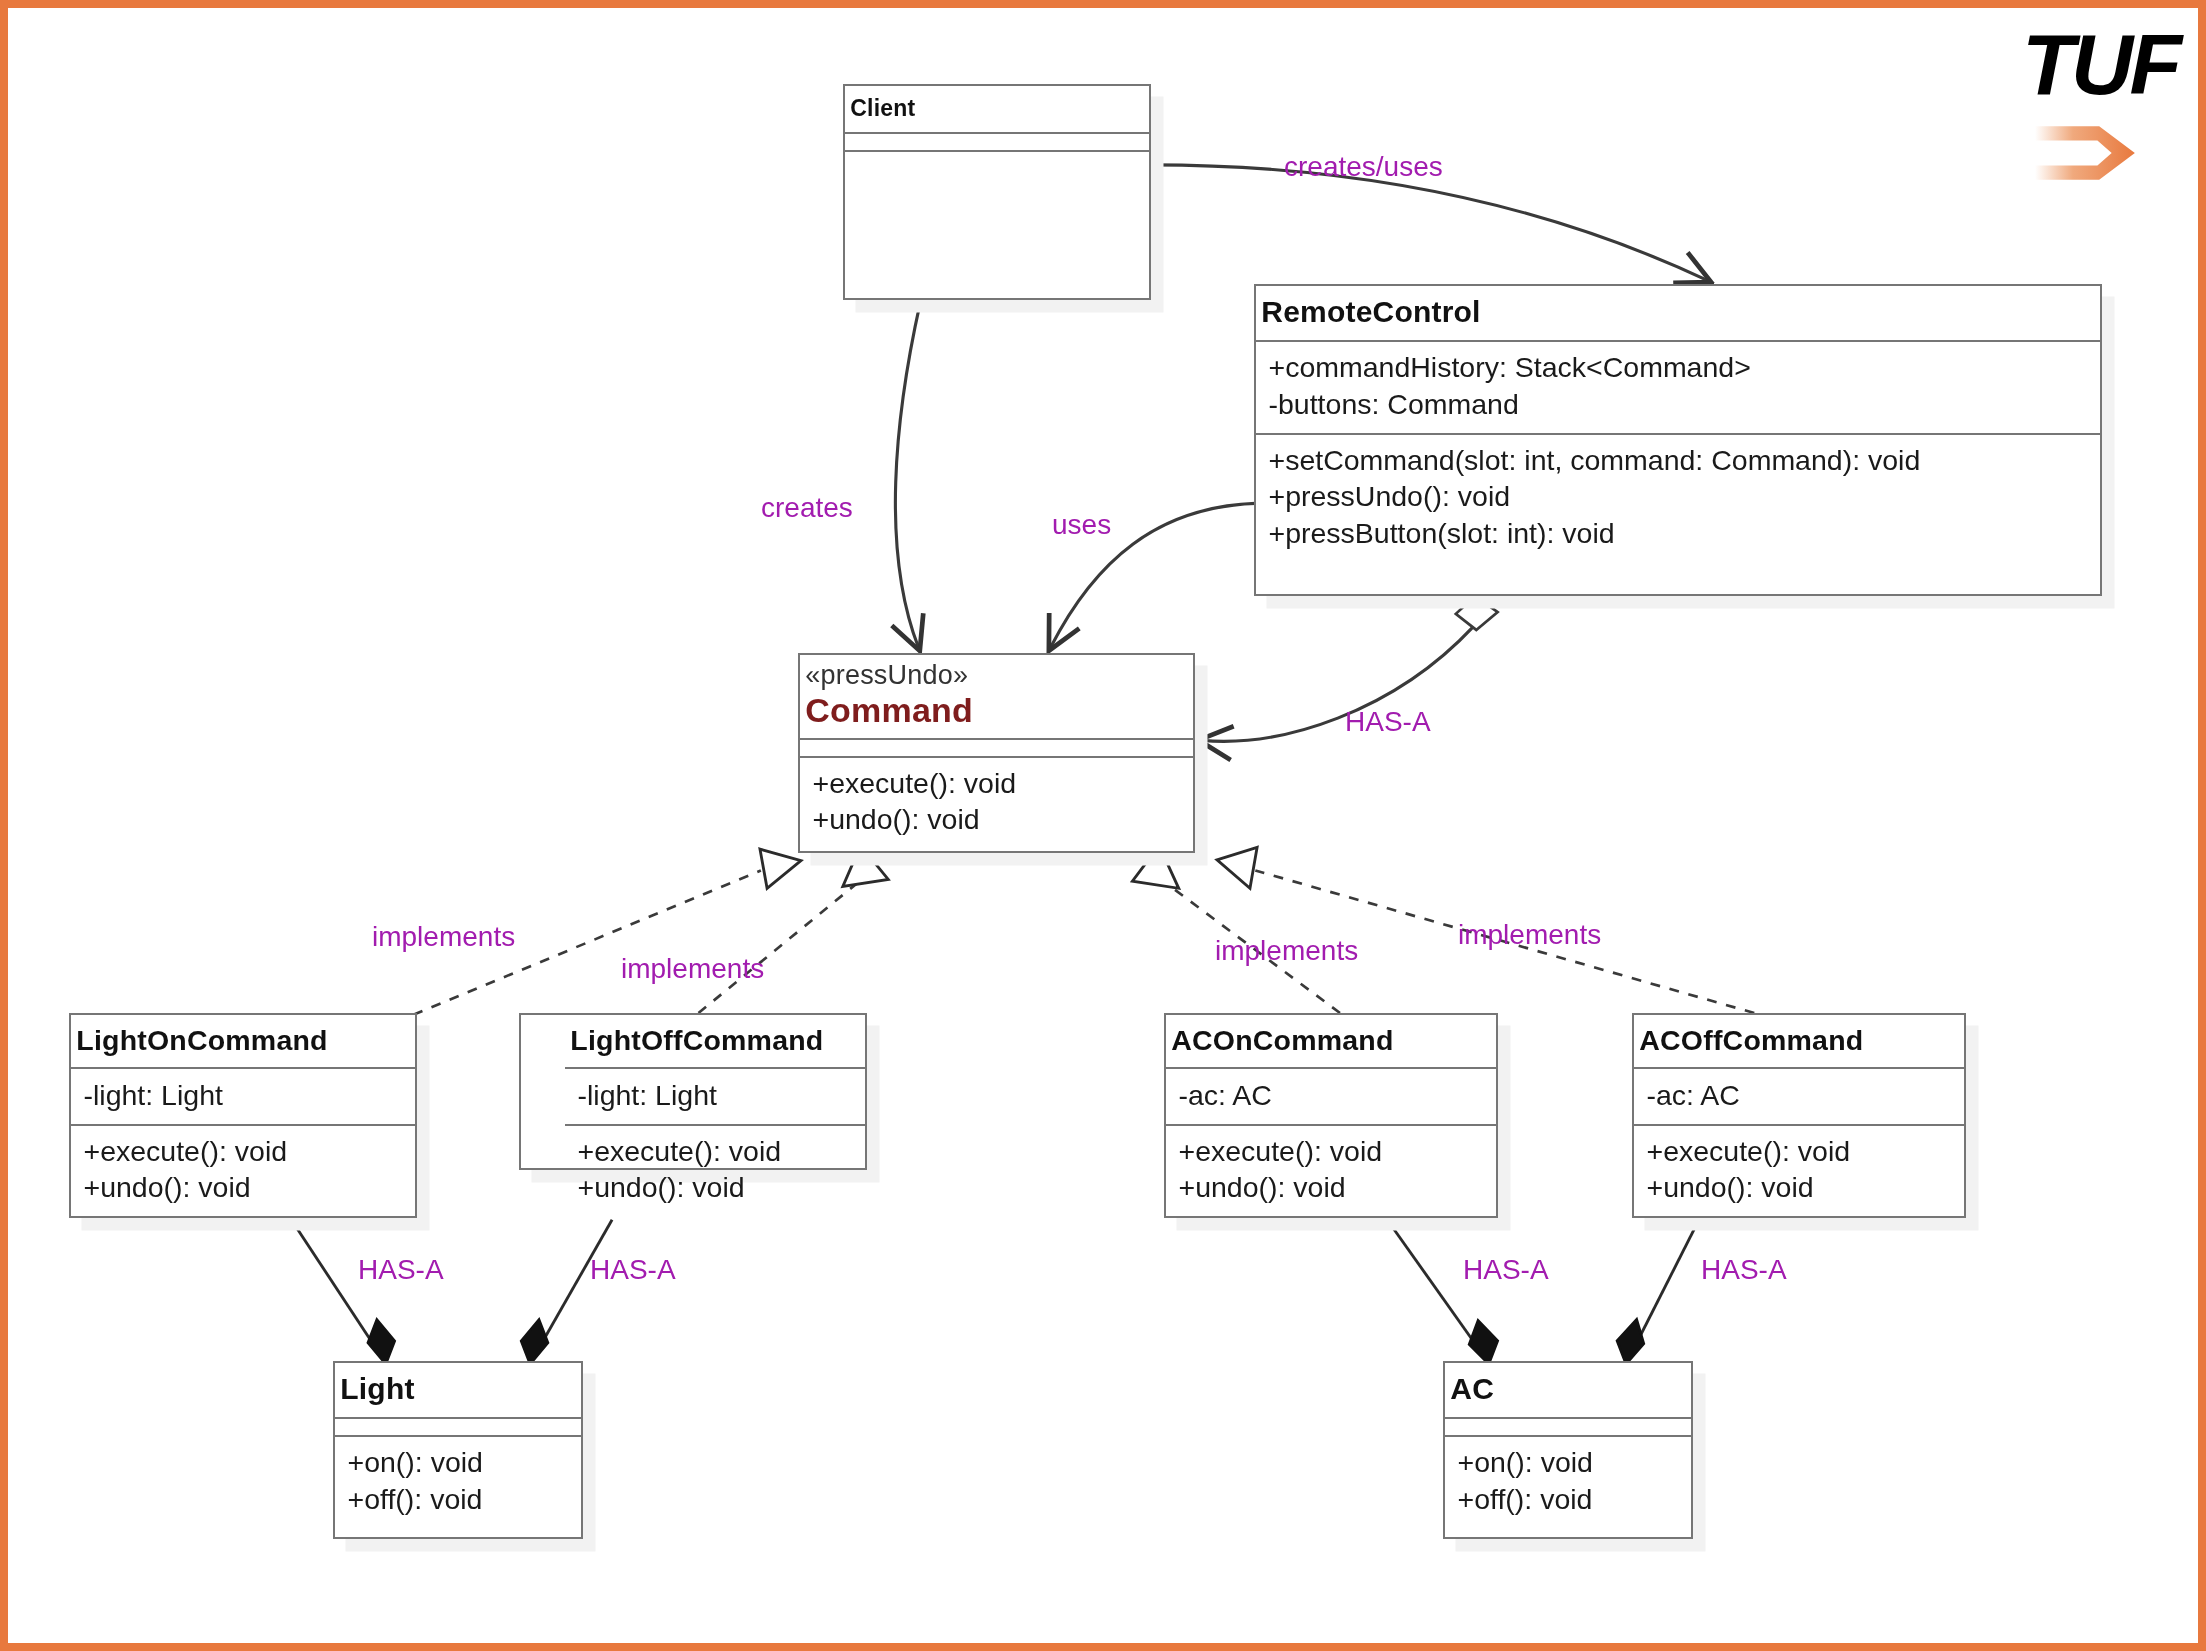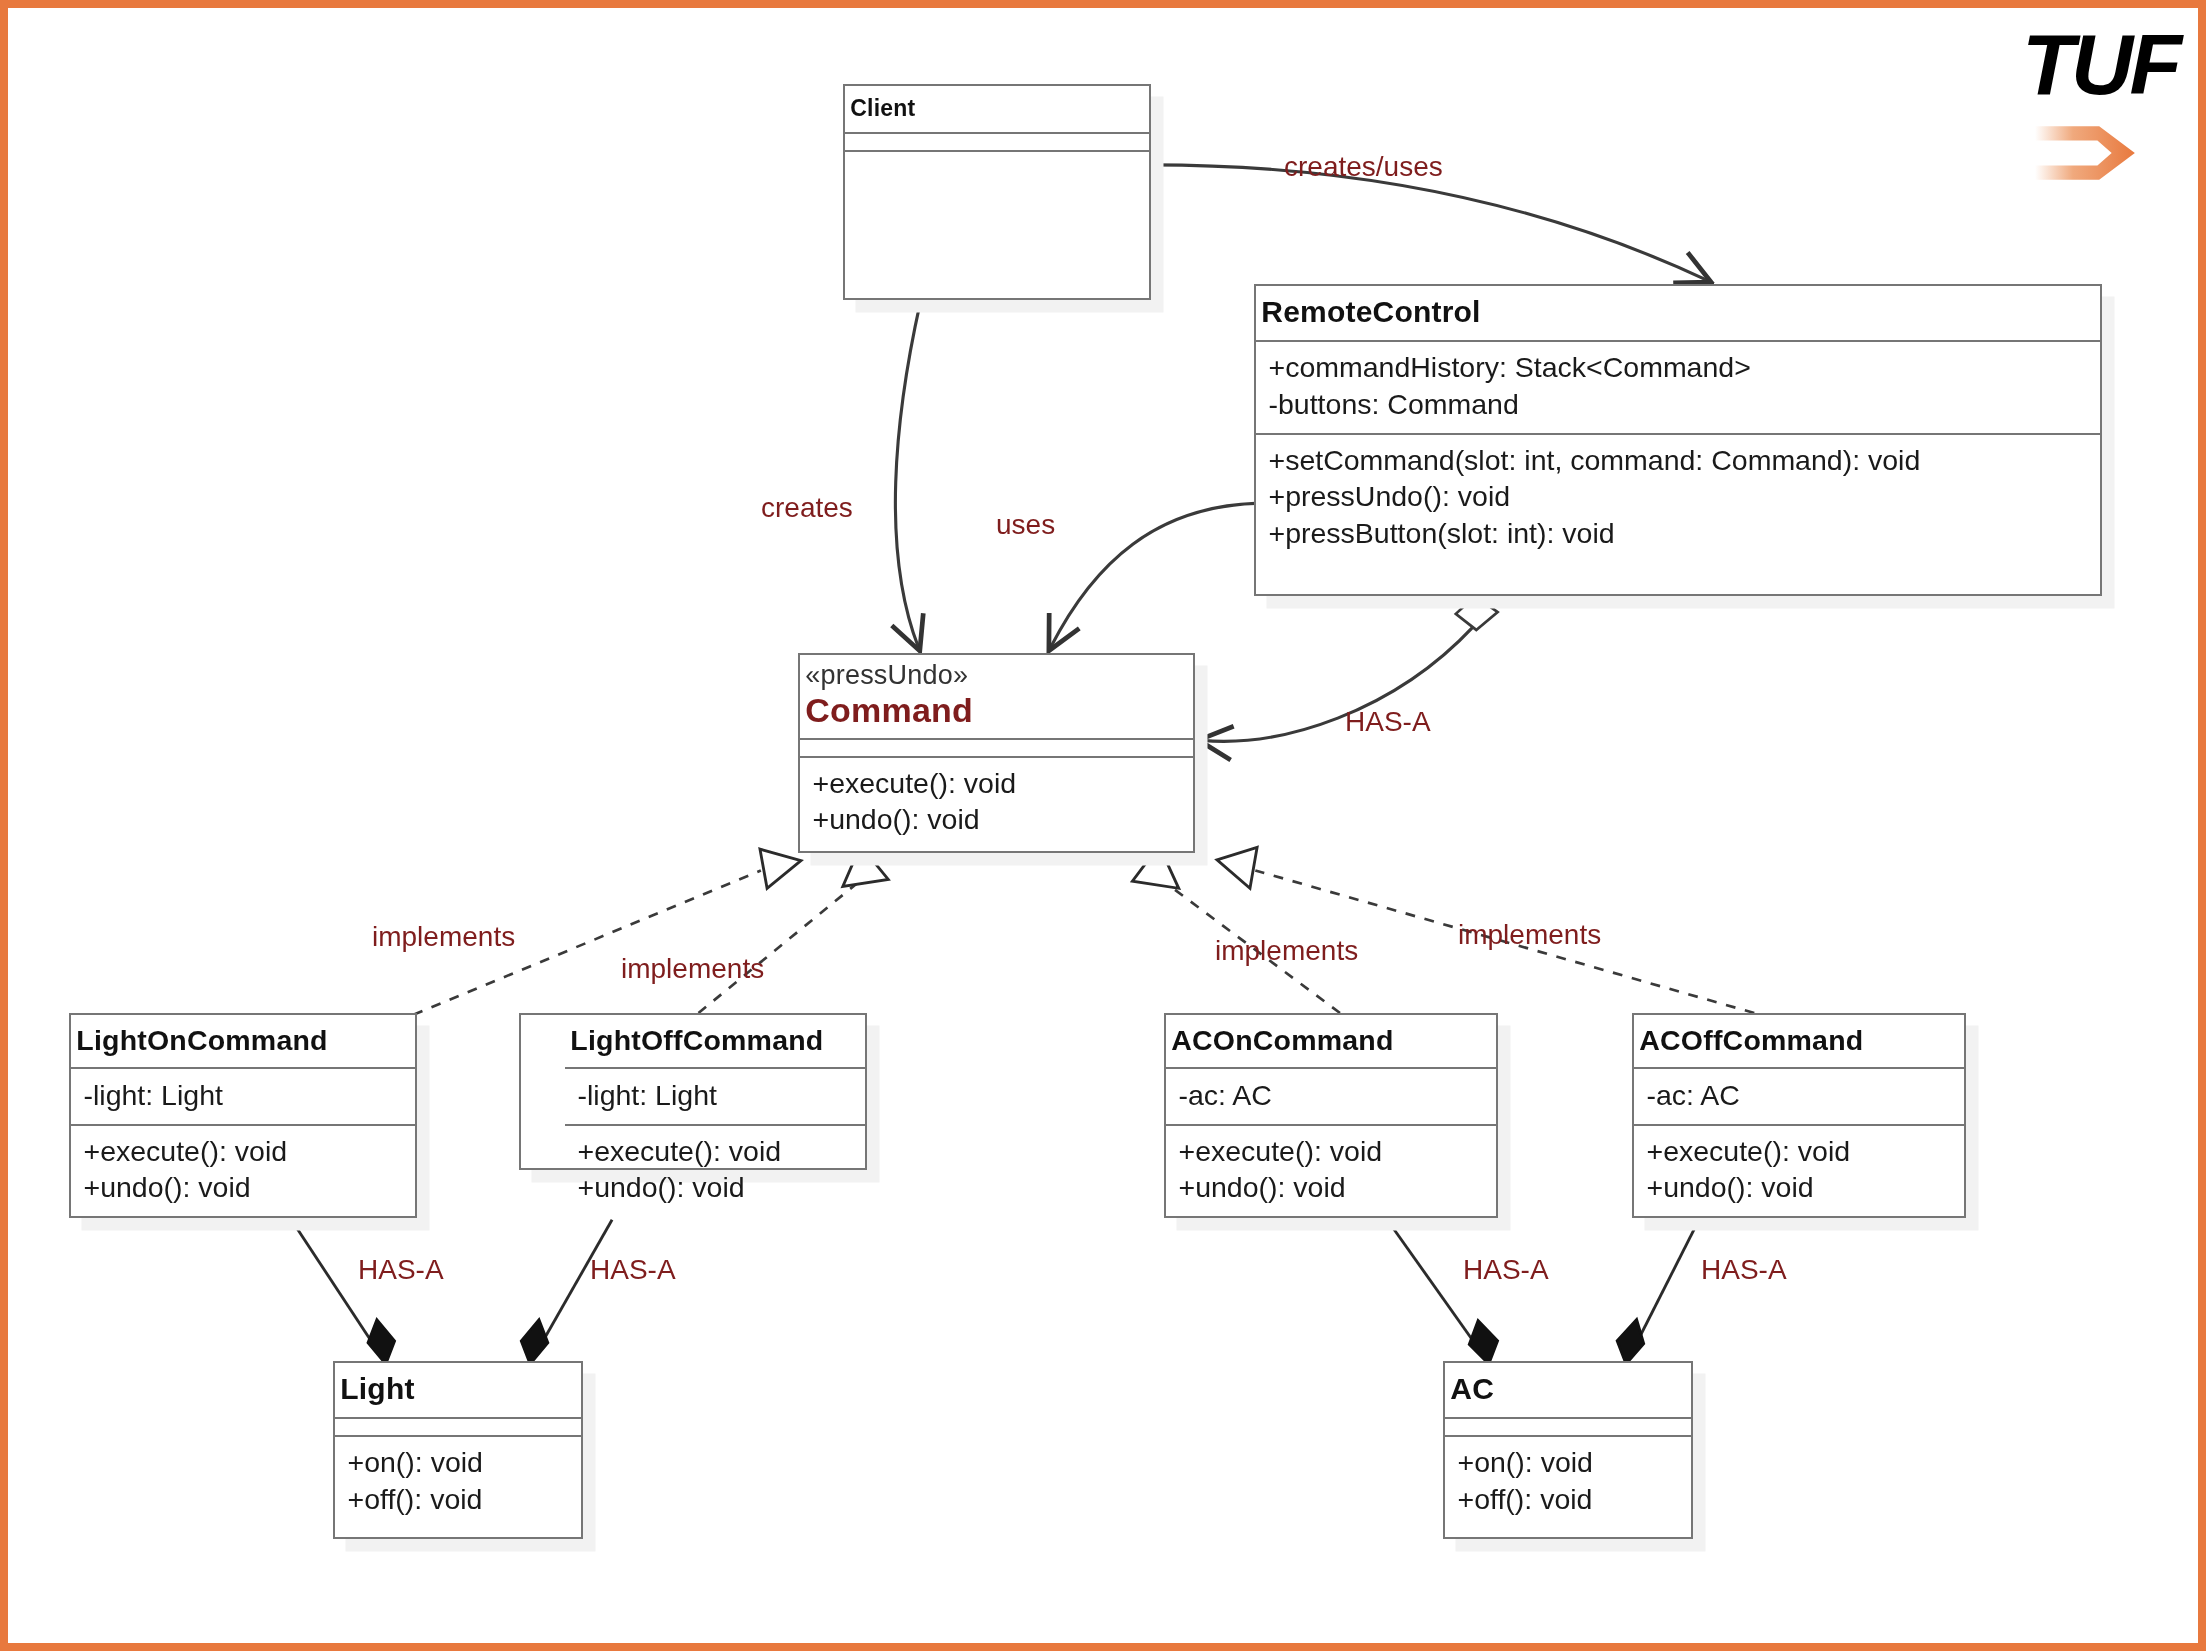--- a/index.html
+++ b/index.html
@@ -73,21 +73,21 @@
     padding: 0;
     height: 16px;
   }
   .uml-ops.grow { }
   .uml-row { white-space: nowrap; }
 
   
   .edge-label {
     position: absolute;
     font-size: 28px;
-    color: #7f1d1d;
+    color: #a21caf;
     white-space: nowrap;
     z-index: 6;
   }
   
   #tuf-logo {
     position: absolute;
     right: 19.6px;
     top: 12.5px;
     z-index: 9;
     display: flex;
@@ -261,21 +261,21 @@
     <div class="uml-ops">
       <div class="uml-row">+on(): void</div>
       <div class="uml-row">+off(): void</div>
     </div>
   </div>
 
   <div class="edge-label" style="left:1276px; top:143px;">creates/uses</div>
 
   <div class="edge-label" style="left:753px; top:484px;">creates</div>
 
-  <div class="edge-label" style="left:988px; top:501px;">uses</div>
+  <div class="edge-label" style="left:1044px; top:501px;">uses</div>
 
   <div class="edge-label" style="left:1337px; top:698px;">HAS-A</div>
 
   <div class="edge-label" style="left:364px; top:913px;">implements</div>
 
   <div class="edge-label" style="left:613px; top:945px;">implements</div>
 
   <div class="edge-label" style="left:1207px; top:927px;">implements</div>
 
   <div class="edge-label" style="left:1450px; top:911px;">implements</div>

